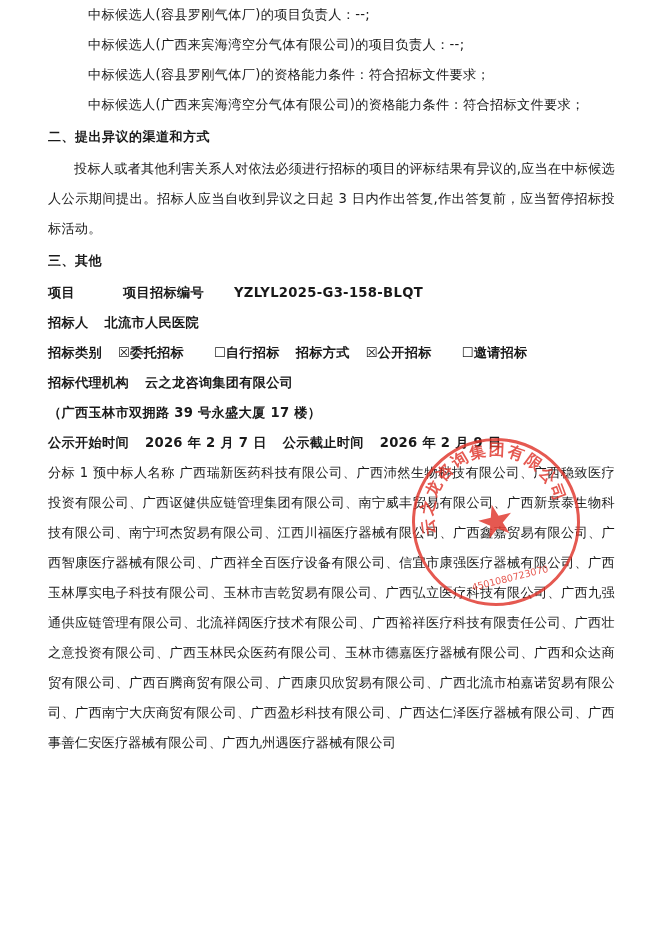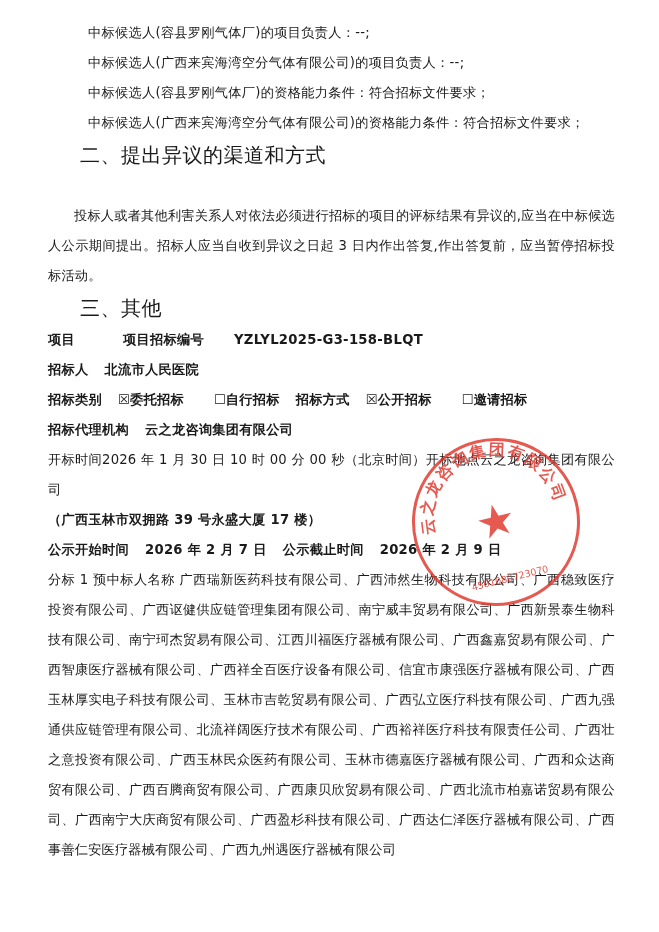--- a/index.html
+++ b/index.html
@@ -13,48 +13,46 @@
     font-family: "DejaVu Sans", "Liberation Sans", sans-serif;
     color: #1a1a1a;
     overflow: hidden;
     position: relative;
   }
   .page {
     position: relative;
     width: 659px;
     height: 932px;
     box-sizing: border-box;
-    padding: 18px 44px 0 48px;
+    padding: 0 44px 0 48px;
     border-radius: 17px;
   }
   .line {
     font-size: 13.2px;
     line-height: 30px;
     letter-spacing: 0.3px;
     white-space: nowrap;
   }
   .indent2 { padding-left: 40px; }
   .indent-num { padding-left: 13px; }
   .heading {
-    font-size: 20px;
-    font-weight: normal;
+    font-size: 13px;
+    font-weight: bold;
     line-height: 34px;
     letter-spacing: 0.5px;
-    margin-left: 32px;
   }
   .para {
     font-size: 13.2px;
     line-height: 30px;
     letter-spacing: 0.2px;
     text-align: justify;
     text-justify: inter-ideograph;
   }
   .para-indent {
     text-indent: 26px;
-    margin-top: 29px;
   }
   .kv {
     font-size: 13.2px;
     line-height: 30px;
     letter-spacing: 0.3px;
     white-space: nowrap;
     font-weight: bold;
   }
   .kv .gap-s { display: inline-block; width: 16px; }
   .kv .gap-m { display: inline-block; width: 30px; }
@@ -141,23 +139,20 @@
   </div>
 
   <div class="kv">
     <span>招标类别</span><span class="gap-s"></span><span class="box-check">☒</span><span>委托招标</span><span class="gap-m"></span><span class="box-check">☐</span><span>自行招标</span><span class="gap-s"></span><span>招标方式</span><span class="gap-s"></span><span class="box-check">☒</span><span>公开招标</span><span class="gap-m"></span><span class="box-check">☐</span><span>邀请招标</span>
   </div>
 
   <div class="kv">
     <span>招标代理机构</span><span class="gap-s"></span><span>云之龙咨询集团有限公司</span>
   </div>
 
-  <div class="block">
-    <span>开标时间</span><span class="gap-s"></span><span>2026 年 1 月 30 日 10 时 00 分 00 秒（北京时间）</span><span class="gap-s"></span><span>开标地点</span><span class="gap-s"></span><span>云之龙咨询集团有限公司</span>
-  </div>
 
   <div class="kv">（广西玉林市双拥路 39 号永盛大厦 17 楼）</div>
 
   <div class="kv">
     <span>公示开始时间</span><span class="gap-s"></span><span>2026 年 2 月 7 日</span><span class="gap-s"></span><span>公示截止时间</span><span class="gap-s"></span><span>2026 年 2 月 9 日</span>
   </div>
 
   <div class="block">分标 1 预中标人名称 广西瑞新医药科技有限公司、广西沛然生物科技有限公司、广西稳致医疗投资有限公司、广西讴健供应链管理集团有限公司、南宁威丰贸易有限公司、广西新景泰生物科技有限公司、南宁珂杰贸易有限公司、江西川福医疗器械有限公司、广西鑫嘉贸易有限公司、广西智康医疗器械有限公司、广西祥全百医疗设备有限公司、信宜市康强医疗器械有限公司、广西玉林厚实电子科技有限公司、玉林市吉乾贸易有限公司、广西弘立医疗科技有限公司、广西九强通供应链管理有限公司、北流祥阔医疗技术有限公司、广西裕祥医疗科技有限责任公司、广西壮之意投资有限公司、广西玉林民众医药有限公司、玉林市德嘉医疗器械有限公司、广西和众达商贸有限公司、广西百腾商贸有限公司、广西康贝欣贸易有限公司、广西北流市柏嘉诺贸易有限公司、广西南宁大庆商贸有限公司、广西盈杉科技有限公司、广西达仁泽医疗器械有限公司、广西事善仁安医疗器械有限公司、广西九州遇医疗器械有限公司</div>
 
   <div class="seal">

